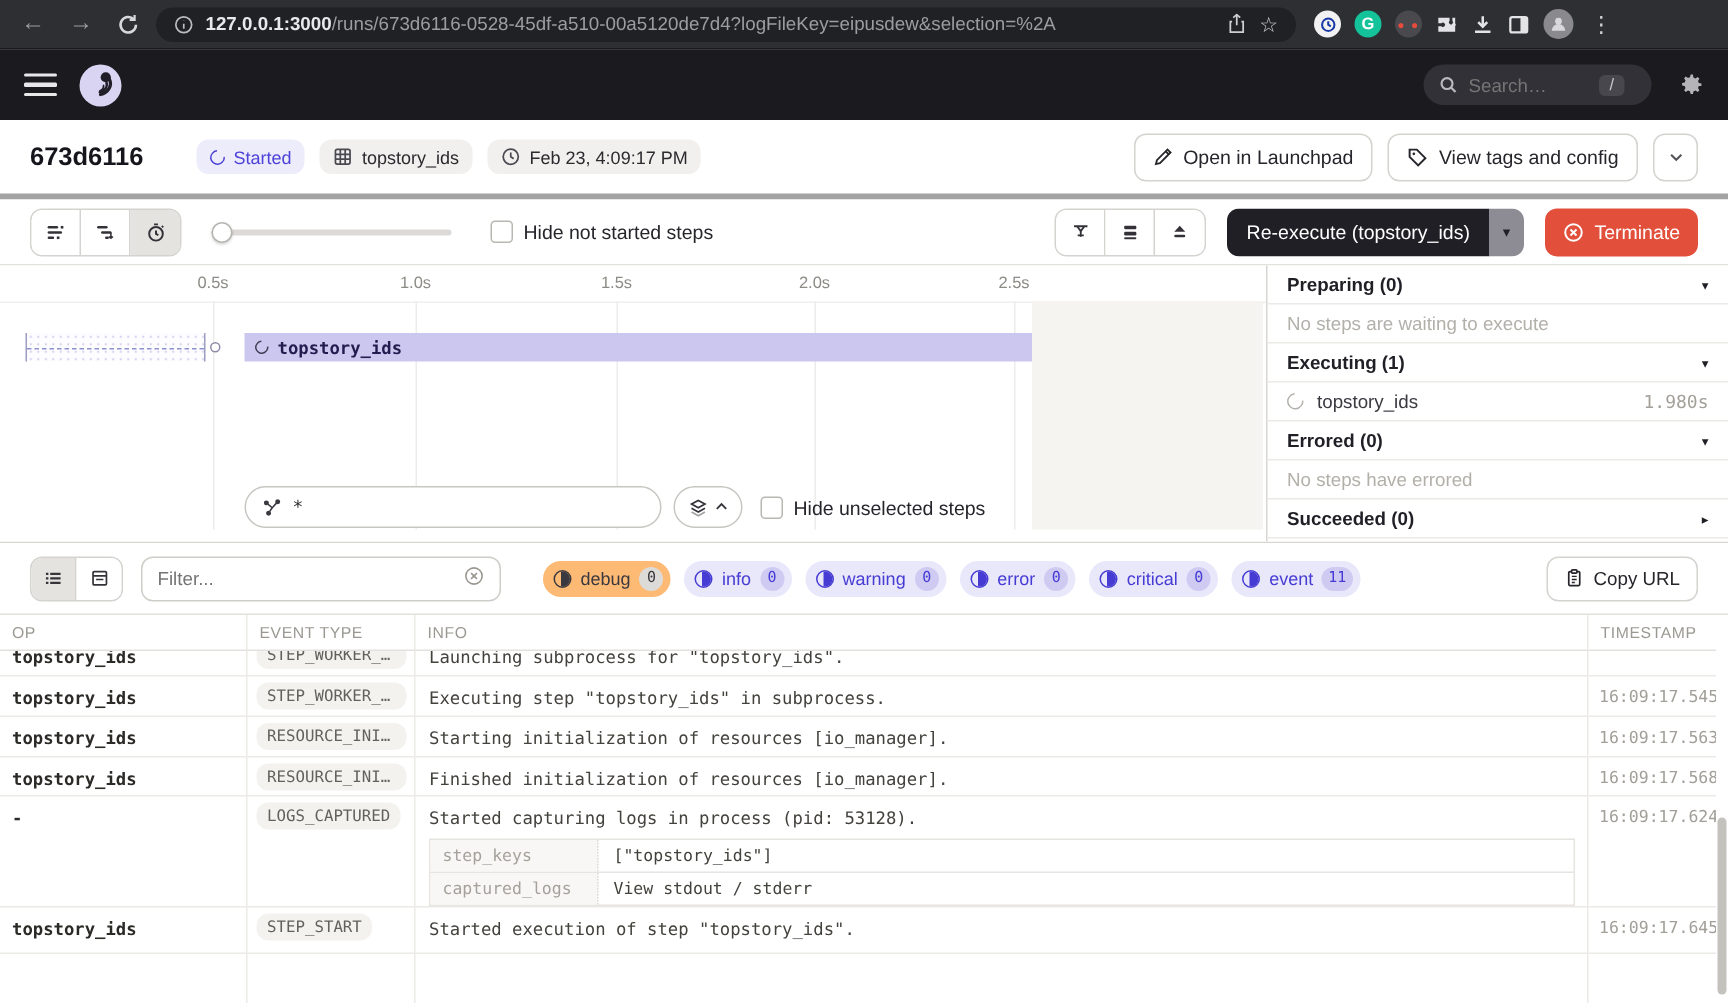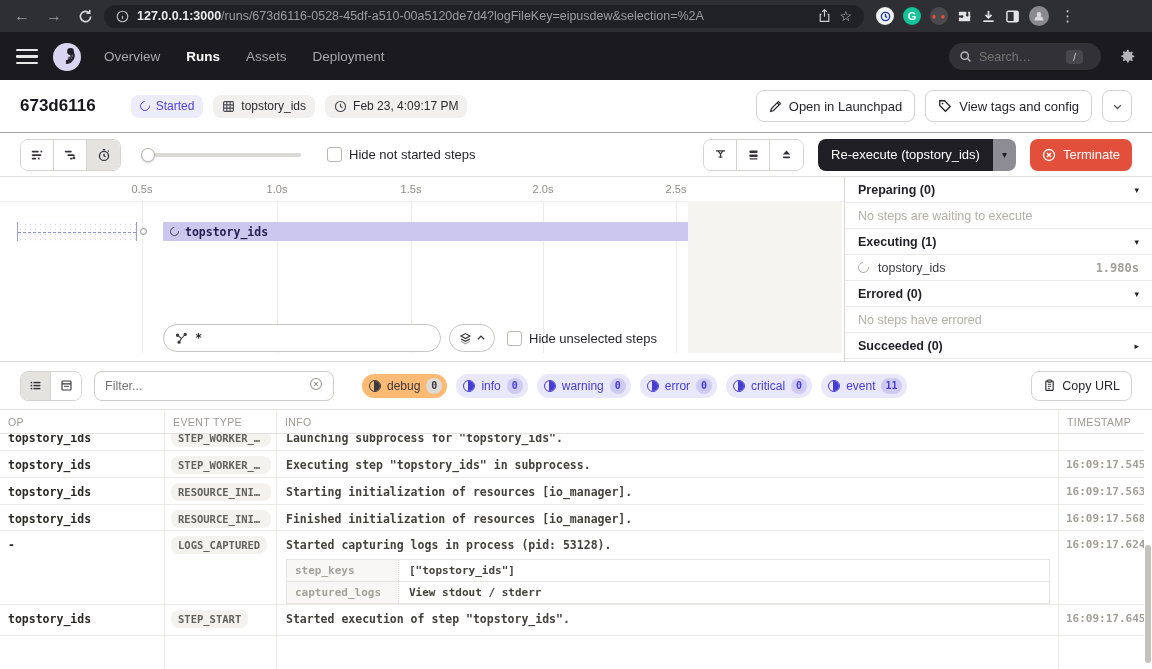--- a/index.html
+++ b/index.html
@@ -1,18 +1,18 @@
 <!DOCTYPE html>
 <html><head>
 <meta charset="utf-8">
 <style>
   * { margin:0; padding:0; box-sizing:border-box; }
   html,body { width:1152px; height:669px; overflow:hidden; background:#fff;
     font-family:"Liberation Sans", sans-serif; }
-  .mono { font-family:"DejaVu Sans Mono", monospace;font-weight:bold; }
+  .mono { font-family:"DejaVu Sans Mono", monospace; }
 
   
   .browser-bar { height:33px; background:#2e2f33; display:flex; align-items:center;
     padding:0 10px; gap:8px; border-bottom:1px solid #1b1b1d; }
   .nav-arrow { color:#9a9a9e; font-size:16px; width:24px; text-align:center; }
   .reload-icon { color:#d8d8da; width:22px; display:flex; justify-content:center; }
   .url-pill { flex:1; max-width:760px; height:23px; background:#202124; border-radius:12px;
     display:flex; align-items:center; padding:0 12px; gap:8px; }
   .url-info-icon { color:#bdbdc0; display:flex; }
   .url-text { font-size:12.5px; color:#9d9da1; white-space:nowrap; overflow:hidden; }
@@ -41,21 +41,21 @@
   .search-pill { width:152px; height:27px; background:#313137; border-radius:14px;
     display:flex; align-items:center; padding:1px 10px; gap:7px; }
   .search-pill input { background:transparent; border:none; outline:none; color:#b9b9be;
     font-size:12.5px; width:80px; font-family:"Liberation Sans",sans-serif; }
   .slash-key { background:#47474d; color:#c9c9cd; border-radius:4px; font-size:11px;
     padding:1px 7px; }
   .gear { color:#b3b3b8; margin-left:18px; display:flex; }
 
   
   .run-header { height:53px; display:flex; align-items:center; padding:0 20px; gap:10px;
-    border-bottom:1px solid #a3a3a3; background:#fff; }
+    border-bottom:4px solid #a3a3a3; background:#fff; }
   .run-id { font-size:17px; font-weight:bold; color:#17151c; margin-right:6px; }
   .badge { height:23px; border-radius:8px; display:flex; align-items:center; gap:6px;
     padding:0 9px; font-size:12px; }
   .badge-started { background:#edecfb; color:#4e43d8;margin-left:19px; }
   .spin { width:10px; height:10px; border-radius:50%; border:1.6px solid currentColor;
     border-top-color:transparent; display:inline-block; transform:rotate(40deg); }
   .badge-tag { background:#f1f0ee; color:#2b2a2e; }
   .badge-tag svg { color:#4a4950; }
   .hd-spacer { flex:1; }
   .btn { height:32px; border:1px solid #d5d3cf; border-radius:8px; background:#fff;
@@ -259,26 +259,20 @@
     </span>
   <span class="logo">
     <svg width="30" height="30" viewBox="0 0 30 30">
       <circle cx="15" cy="15" r="14" fill="#d8d4f2"></circle>
       <circle cx="18.5" cy="9.5" r="3.4" fill="#201d27"></circle>
       <path d="M21 11c2 4-1 9-6 10" stroke="#201d27" stroke-width="2.2" fill="none" stroke-linecap="round"></path>
       <path d="M19 13c1 3-1.5 6-4.5 6.5" stroke="#201d27" stroke-width="1.6" fill="none" stroke-linecap="round"></path>
       <path d="M17 15c.4 1.6-.8 3.2-2.4 3.6" stroke="#201d27" stroke-width="1.2" fill="none" stroke-linecap="round"></path>
     </svg>
   </span>
-  <div class="nav-links">
-    <span class="nav-link">Overview</span>
-    <span class="nav-link active">Runs</span>
-    <span class="nav-link">Assets</span>
-    <span class="nav-link">Deployment</span>
-  </div>
   <span class="nav-spacer"></span>
   <div class="search-pill">
     <svg width="13" height="13" viewBox="0 0 16 16" fill="none" stroke="#b9b9be" stroke-width="1.8">
         <circle cx="7" cy="7" r="4.5"></circle>
         <path d="m10.5 10.5 3.5 3.5"></path>
       </svg>
     <input placeholder="Search…" style="">
     <span class="slash-key">/</span>
   </div>
   <span class="gear">

